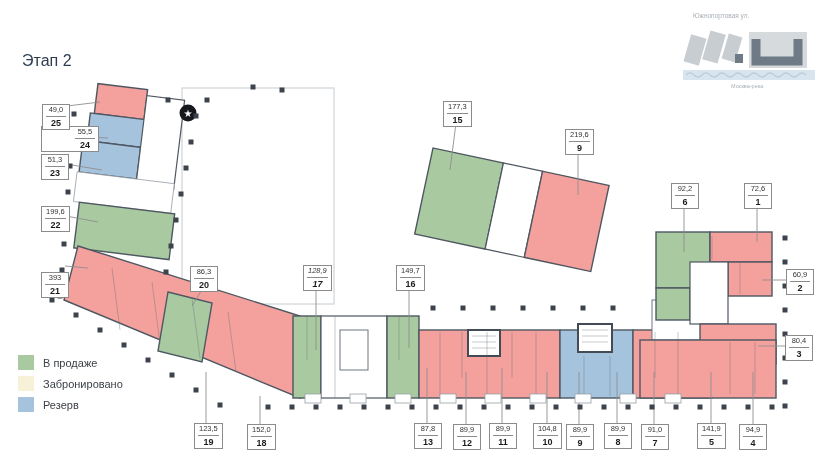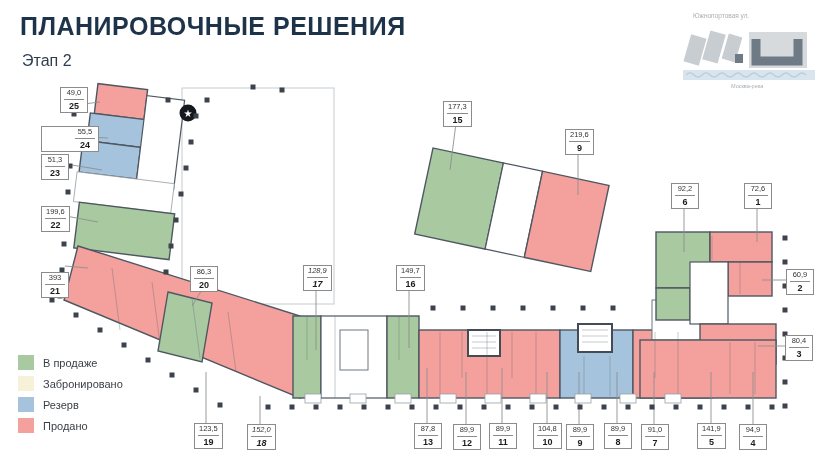--- a/index.html
+++ b/index.html
@@ -19,21 +19,20 @@
   .legend-row{display:flex;align-items:center;height:21px;}
   .legend-swatch{width:16px;height:15px;flex:0 0 16px;}
   .legend-label{margin-left:9px;font-size:11px;color:#3a3f45;white-space:nowrap;}
   .minimap{position:absolute;left:683px;top:4px;width:132px;height:88px;z-index:2;}
 </style>
 </head>
 <body>
 
 <div class="canvas">
 
-  <div class="title">ПЛАНИРОВОЧНЫЕ РЕШЕНИЯ</div>
   <div class="stage">Этап 2</div>
 
   <svg class="minimap" width="132" height="88" viewBox="0 0 132 88">
     <text x="10" y="14" font-size="6.5" fill="#a8afb6">Южнопортовая ул.</text>
     <g fill="#c8cdd2">
       <rect x="4" y="32" width="16" height="28" transform="rotate(16 12 46)"></rect>
       <rect x="23" y="28" width="16" height="30" transform="rotate(16 31 43)"></rect>
       <rect x="42" y="31" width="14" height="26" transform="rotate(16 49 44)"></rect>
     </g>
     <rect x="52" y="50" width="8" height="9" fill="#6e7a85"></rect>
@@ -226,24 +225,20 @@
         <div class="legend-label">В продаже</div>
       </div>
       <div class="legend-row">
         <div class="legend-swatch" style="background: rgb(246, 241, 215);"></div>
         <div class="legend-label">Забронировано</div>
       </div>
       <div class="legend-row">
         <div class="legend-swatch" style="background: rgb(166, 195, 222);"></div>
         <div class="legend-label">Резерв</div>
       </div>
-      <div class="legend-row">
-        <div class="legend-swatch" style="background: rgb(244, 160, 157);"></div>
-        <div class="legend-label">Продано</div>
-      </div>
     </div>
 
   <div id="callouts">
       <div class="callout" style="left: 744px; top: 183px;">
         <div class="area">72,6</div>
         <div class="num">1</div>
       </div>
       <div class="callout" style="left: 786px; top: 269px;">
         <div class="area">60,9</div>
         <div class="num">2</div>
@@ -301,21 +296,21 @@
         <div class="num">15</div>
       </div>
       <div class="callout" style="left: 396px; top: 265px;">
         <div class="area">149,7</div>
         <div class="num">16</div>
       </div>
       <div class="callout" style="left: 303px; top: 265px; font-style: italic;">
         <div class="area">128,9</div>
         <div class="num">17</div>
       </div>
-      <div class="callout" style="left: 247px; top: 424px; font-style: italic;">
+      <div class="callout" style="left: 247px; top: 424px;">
         <div class="area">152,0</div>
         <div class="num">18</div>
       </div>
       <div class="callout" style="left: 194px; top: 423px;">
         <div class="area">123,5</div>
         <div class="num">19</div>
       </div>
       <div class="callout" style="left: 190px; top: 266px;">
         <div class="area">86,3</div>
         <div class="num">20</div>
@@ -329,18 +324,18 @@
         <div class="num">22</div>
       </div>
       <div class="callout" style="left: 41px; top: 154px;">
         <div class="area">51,3</div>
         <div class="num">23</div>
       </div>
       <div class="callout" style="left: 41px; top: 126px; padding-left: 33px;">
         <div class="area">55,5</div>
         <div class="num">24</div>
       </div>
-      <div class="callout" style="left: 42px; top: 87px; margin-left: 18px;">
+      <div class="callout" style="left: 42px; top: 104px;">
         <div class="area">49,0</div>
         <div class="num">25</div>
       </div>
     </div>
 </div>
 
 </body></html>

